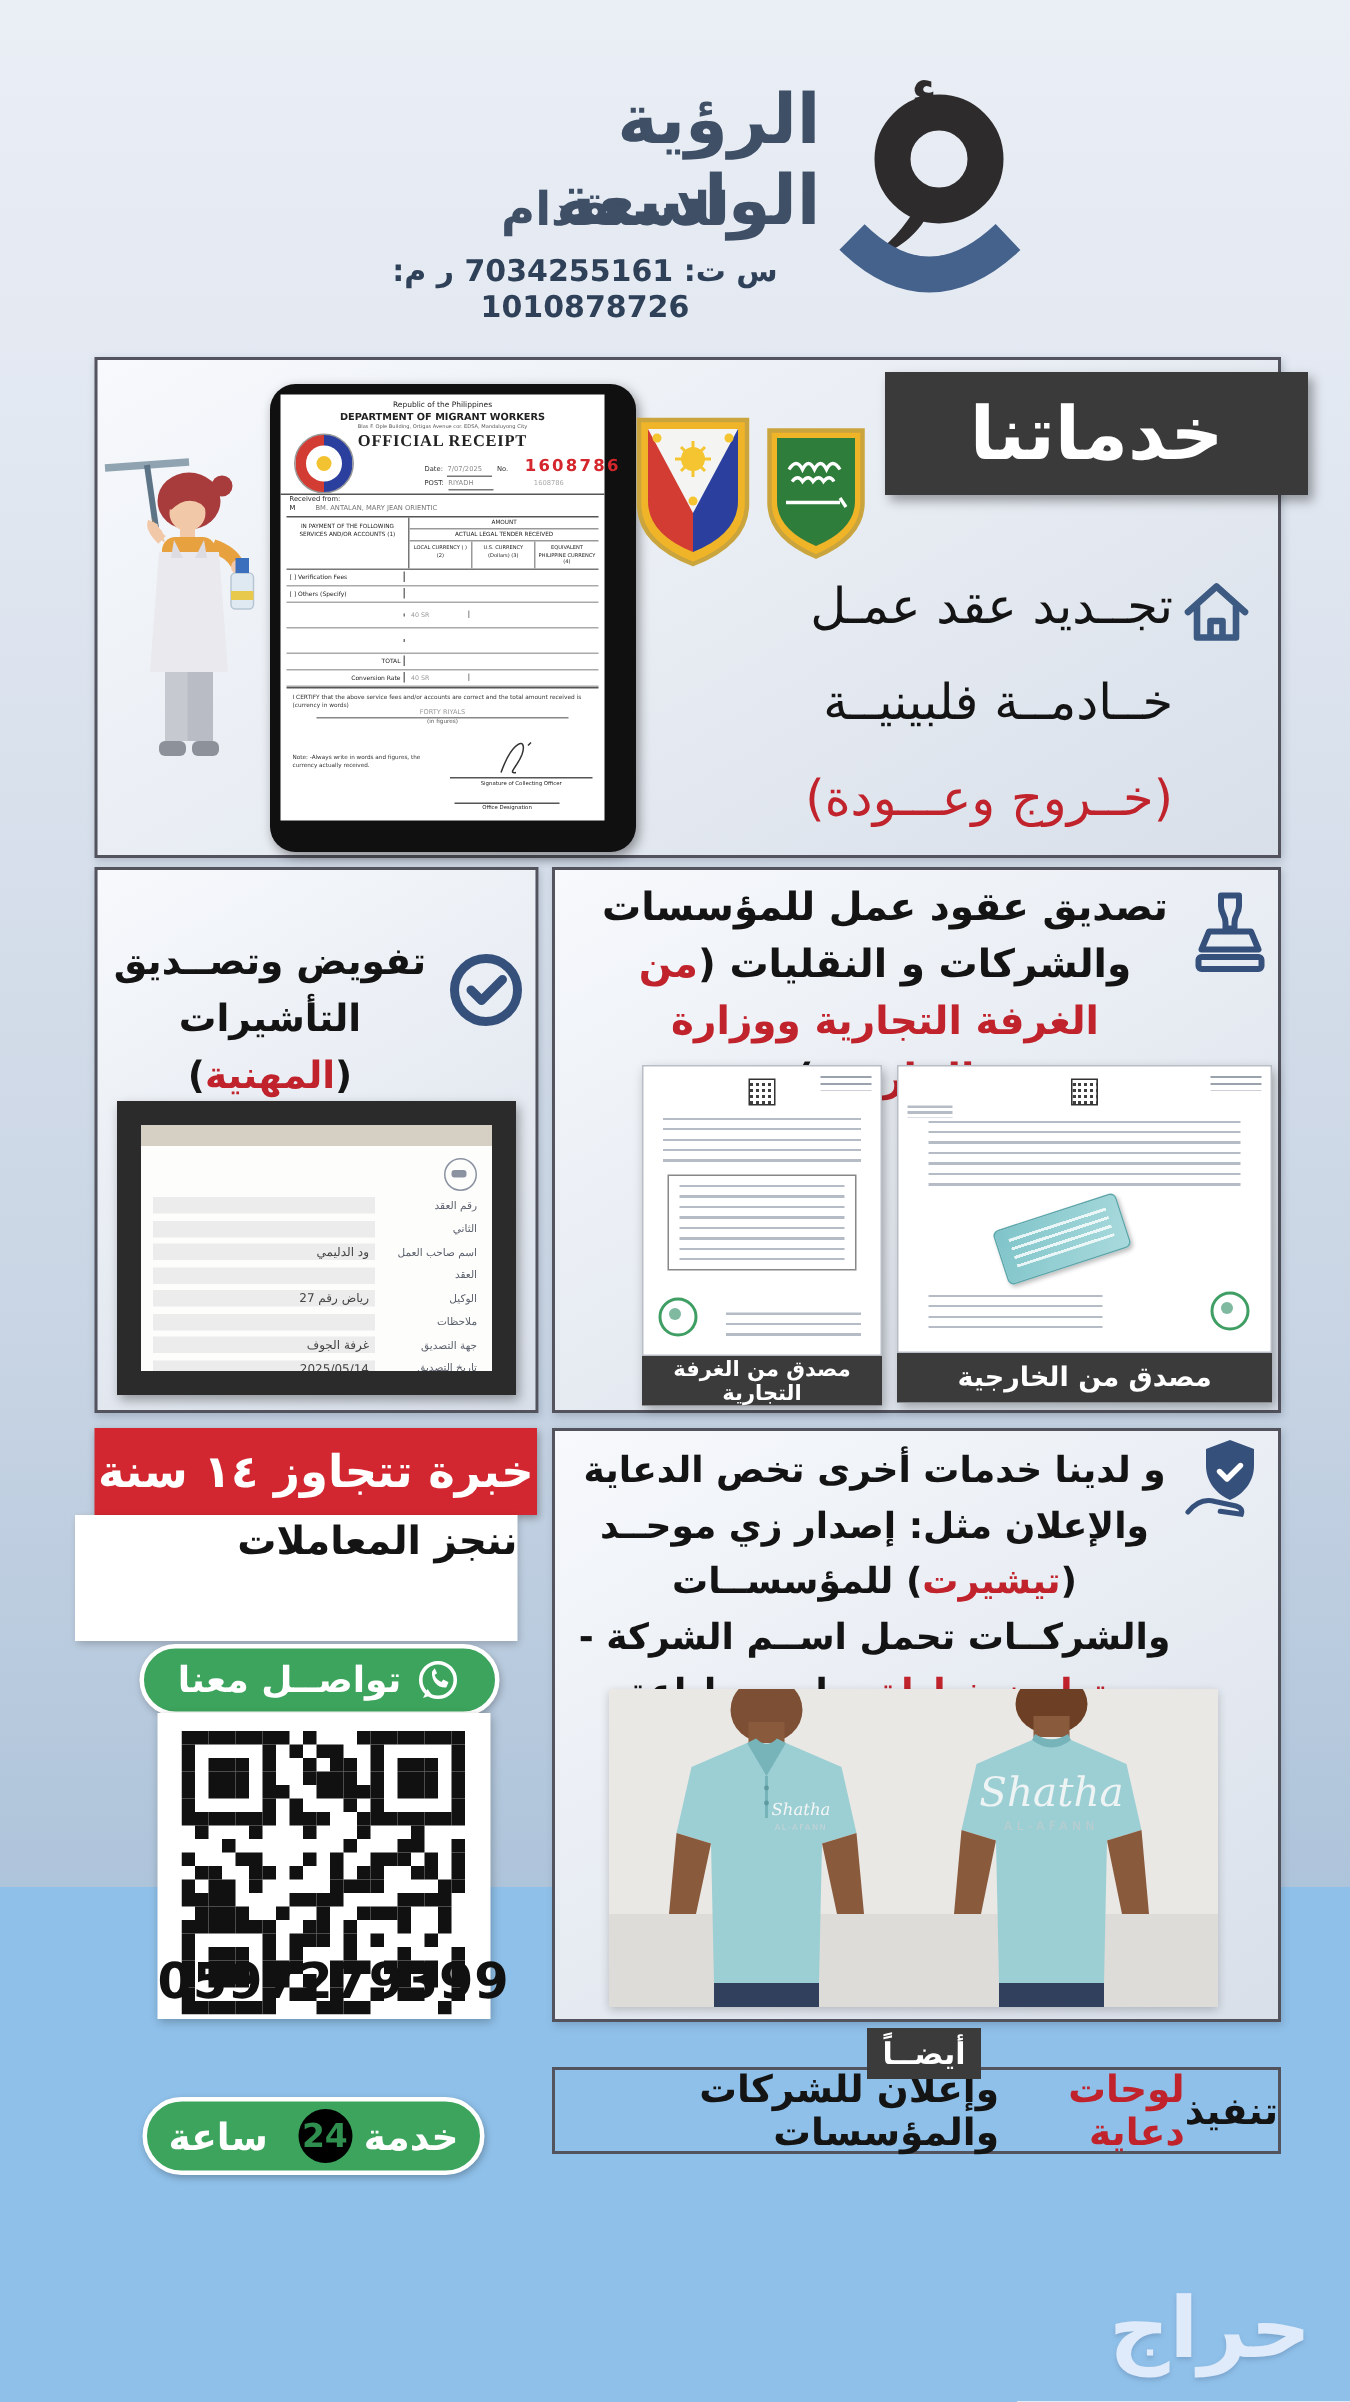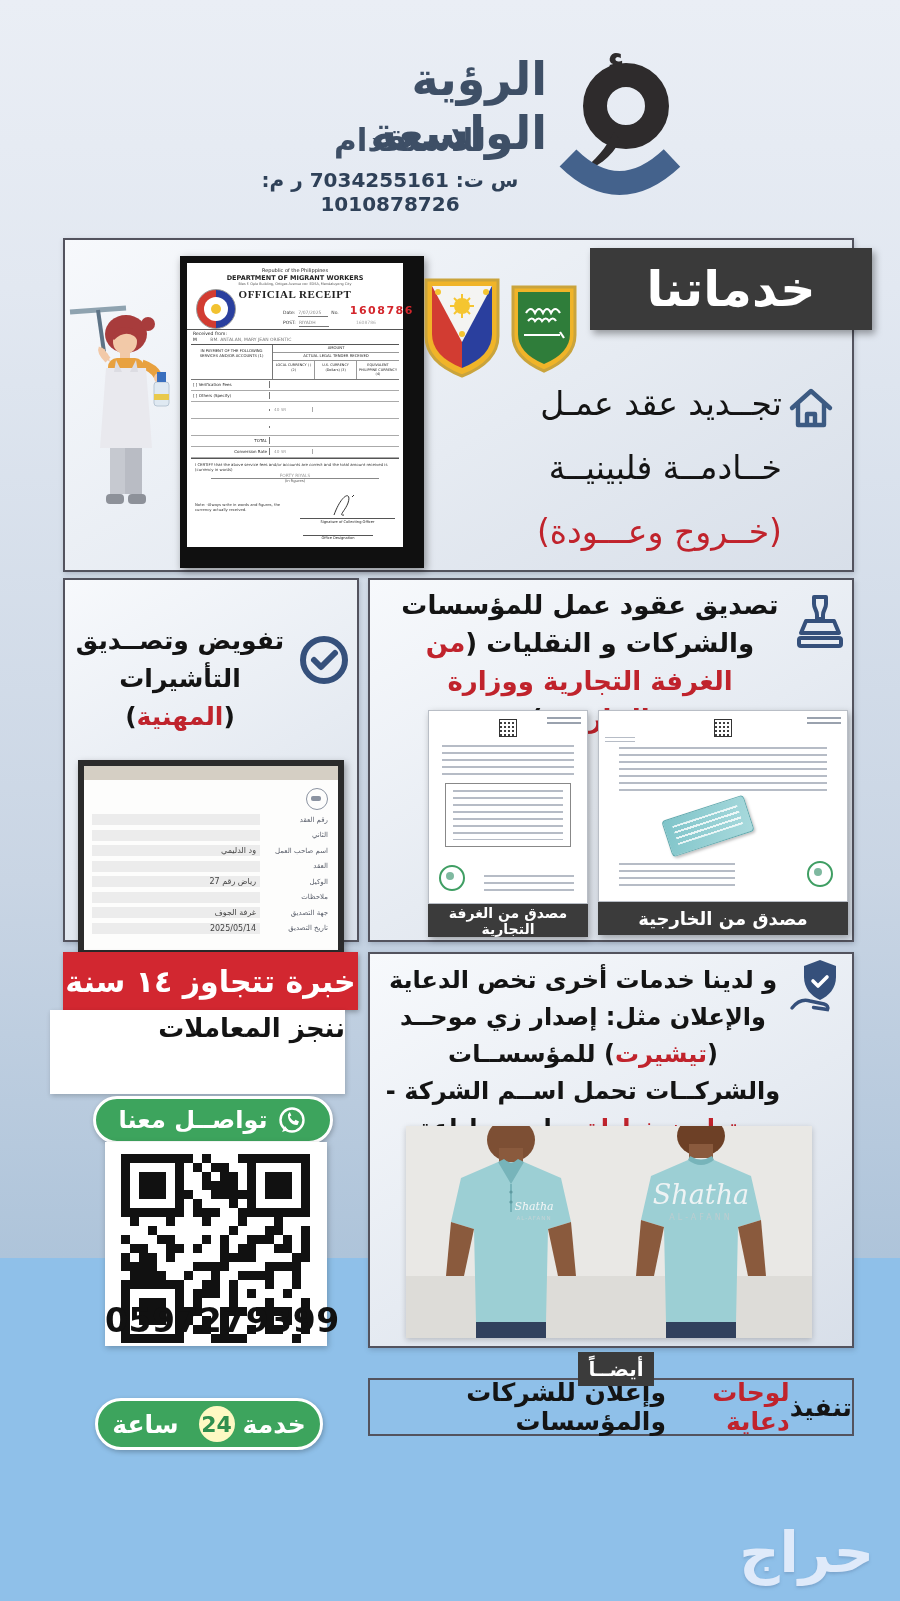--- a/index.html
+++ b/index.html
@@ -29,21 +29,21 @@
   
   #renewal-text{left:398px;top:372px;width:384px;direction:rtl;text-align:right;color:#141414;}
   #renewal-text .ln{font-size:33px;font-weight:400;line-height:64px;white-space:nowrap;}
   #renewal-text .red{color:#c0232c;}
   #home-ico{left:786px;top:384px;}
   
   #flag-ph{left:420px;top:276px;}
   #flag-sa{left:508px;top:283px;}
   
   #receipt-frame{left:180px;top:256px;width:230px;height:298px;background:#101010;padding:7px;
-    box-shadow:2px 3px 8px rgba(0,0,0,.4);}
+    box-shadow:2px 3px 8px rgba(0,0,0,.4);border-radius:17px;}
   #receipt{position:relative;width:216px;height:284px;background:#fff;color:#222;direction:ltr;
     font-size:4px;line-height:1.3;padding-top:4px;box-sizing:border-box;}
   #receipt .cen{text-align:center;}
   .r-country{font-size:5px;}
   .r-dept{font-size:6.5px;font-weight:700;}
   .r-addr{font-size:3.4px;color:#555;}
   .r-title{font-family:"Liberation Serif",serif;font-size:11px;font-weight:700;letter-spacing:.5px;margin-top:1px;}
   .r-emblem{position:absolute;left:9px;top:26px;width:38px;height:38px;border-radius:50%;
     background:linear-gradient(90deg,#d23c32 50%,#2a3f9e 50%);border:1px solid #999;}
   .r-emblem:before{content:"";position:absolute;left:7px;top:7px;width:24px;height:24px;border-radius:50%;background:#fff;}
@@ -79,21 +79,21 @@
   
   #lady{left:64px;top:298px;}
   #ribbon{left:84px;top:496px;width:172px;height:54px;background:#c4242c;color:#fff;
     clip-path:polygon(0 0,100% 0,100% 100%,0 100%,7% 50%);
     display:flex;flex-direction:column;align-items:center;justify-content:center;
     font-size:16px;font-weight:800;direction:rtl;line-height:1.35;box-shadow:2px 3px 5px rgba(0,0,0,.3);}
   
   #visa-title{left:66px;top:622px;width:228px;direction:rtl;text-align:center;font-size:25px;font-weight:800;color:#141414;line-height:38px;}
   #visa-title .red{color:#c0232c;}
   #visa-check{left:298px;top:634px;}
-  #visa-doc{left:78px;top:734px;width:266px;height:196px;background:#2b2b2b;padding:6px;box-sizing:border-box;box-shadow:2px 3px 7px rgba(0,0,0,.35);margin-top:26px;}
+  #visa-doc{left:78px;top:734px;width:266px;height:196px;background:#2b2b2b;padding:16px;box-sizing:border-box;box-shadow:2px 3px 7px rgba(0,0,0,.35);}
   #visa-doc-inner{position:relative;width:100%;height:100%;background:#fdfdfc;overflow:hidden;}
   .vd-strip{position:absolute;left:0;top:0;right:0;height:14px;background:#d5cfc4;}
   .vd-emblem{position:absolute;right:10px;top:22px;width:20px;height:20px;border-radius:50%;border:1.5px solid #8b93a1;}
   .vd-emblem:after{content:"";position:absolute;left:4px;top:7px;width:10px;height:5px;background:#8b93a1;border-radius:2px;}
   .vd-rows{position:absolute;left:8px;right:10px;top:46px;direction:rtl;}
   .vd-row{display:flex;align-items:center;height:15.5px;gap:6px;}
   .vd-lab{width:62px;font-size:7px;color:#5a5f6b;text-align:right;}
   .vd-box{flex:1;height:11px;background:#ececec;font-size:8px;color:#444;text-align:right;padding:0 4px;line-height:11px;overflow:hidden;}
   
   #attest-title{left:388px;top:586px;width:404px;direction:rtl;text-align:center;font-size:26px;font-weight:800;color:#141414;line-height:38px;}
@@ -127,21 +127,21 @@
   #exp-box{left:50px;top:1010px;width:295px;height:84px;background:#fff;direction:rtl;box-shadow:1px 2px 5px rgba(0,0,0,.2);}
   #exp-box .l1{font-size:26px;font-weight:800;color:#141414;margin-top:3px;}
   #exp-box .l2{font-size:27px;font-weight:800;color:#c0232c;margin-top:2px;}
   .greenpill{background:#3da45d;border:3px solid #fff;border-radius:28px;color:#fff;direction:rtl;
     display:flex;align-items:center;justify-content:center;gap:10px;font-weight:800;box-shadow:1px 2px 5px rgba(0,0,0,.25);cursor:pointer;}
   #wa-pill{left:93px;top:1096px;width:234px;height:42px;font-size:24px;}
   #qr-card{left:105px;top:1142px;width:222px;height:204px;background:#fff;box-shadow:1px 2px 6px rgba(0,0,0,.25);}
   #qr-svg{position:absolute;left:16px;top:12px;}
   #qr-phone{position:absolute;left:0;bottom:6px;width:100%;text-align:center;font-size:33px;font-weight:800;color:#111;letter-spacing:.5px;}
   #svc-pill{left:95px;top:1398px;width:222px;height:46px;font-size:25px;gap:8px;}
-  #svc-pill .circ{width:36px;height:36px;border-radius:50%;background:#fef9c3;color:#2f8f4e;
+  #svc-pill .circ{width:36px;height:36px;border-radius:50%;background:#000000;color:#2f8f4e;
     display:flex;align-items:center;justify-content:center;font-size:22px;font-weight:800;margin-left:12px;}
   
   #ads-text{left:380px;top:962px;width:406px;direction:rtl;text-align:center;font-size:24px;font-weight:800;color:#141414;line-height:37px;}
   #ads-text .red{color:#c0232c;}
   #ads-ico{left:788px;top:956px;}
   #shirts{left:406px;top:1126px;box-shadow:0 2px 6px rgba(0,0,0,.2);}
   #also-badge{left:578px;top:1352px;width:76px;height:34px;background:#3b3b3b;color:#fff;direction:rtl;
     display:flex;align-items:center;justify-content:center;font-size:20px;font-weight:700;z-index:4;}
   #bottom-box{left:368px;top:1378px;width:482px;height:54px;border:2px solid #53535e;direction:rtl;
     display:flex;align-items:center;justify-content:center;font-size:25px;font-weight:800;color:#141414;}

